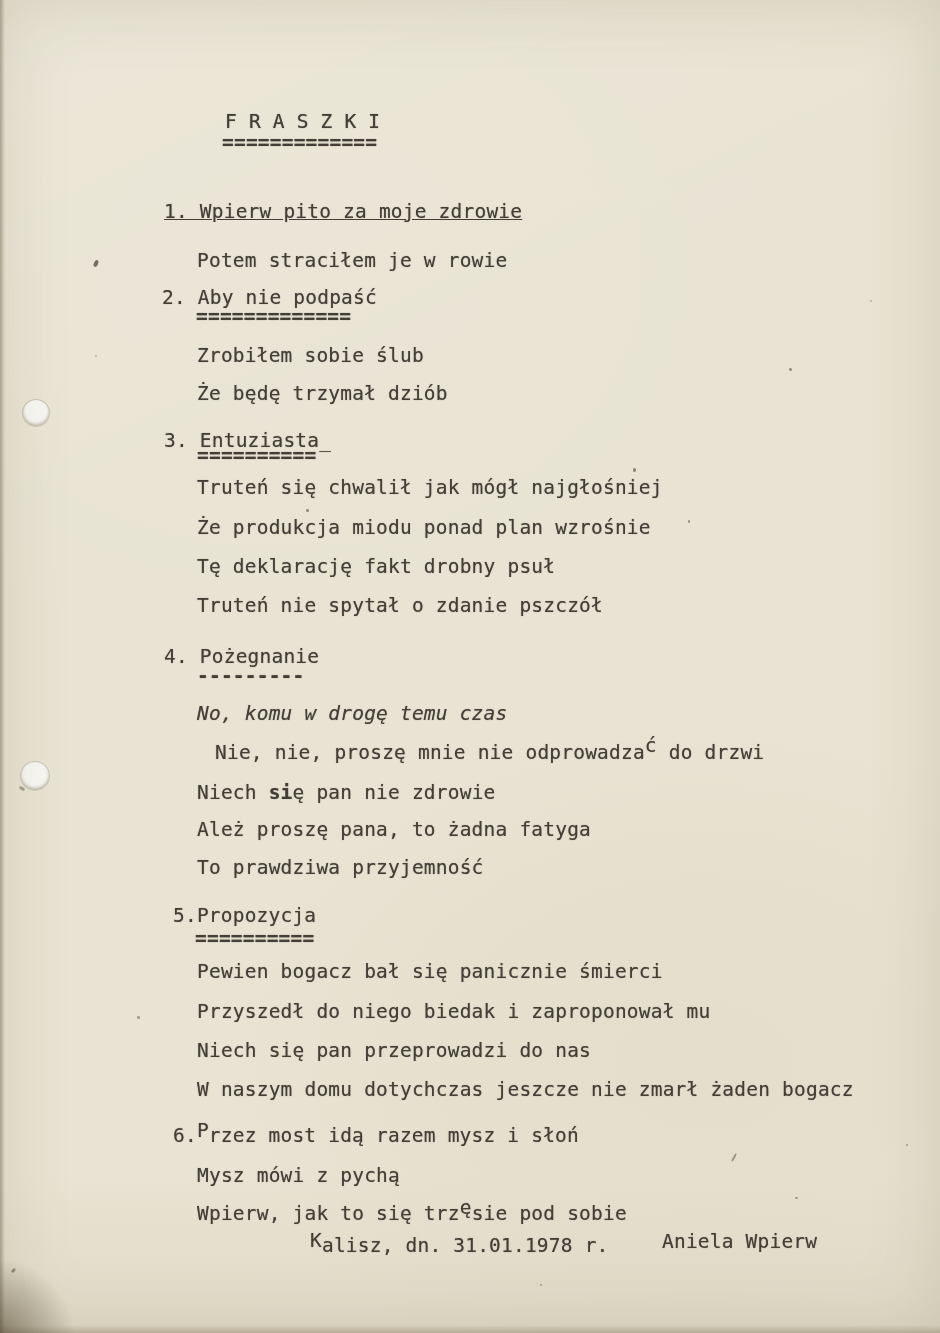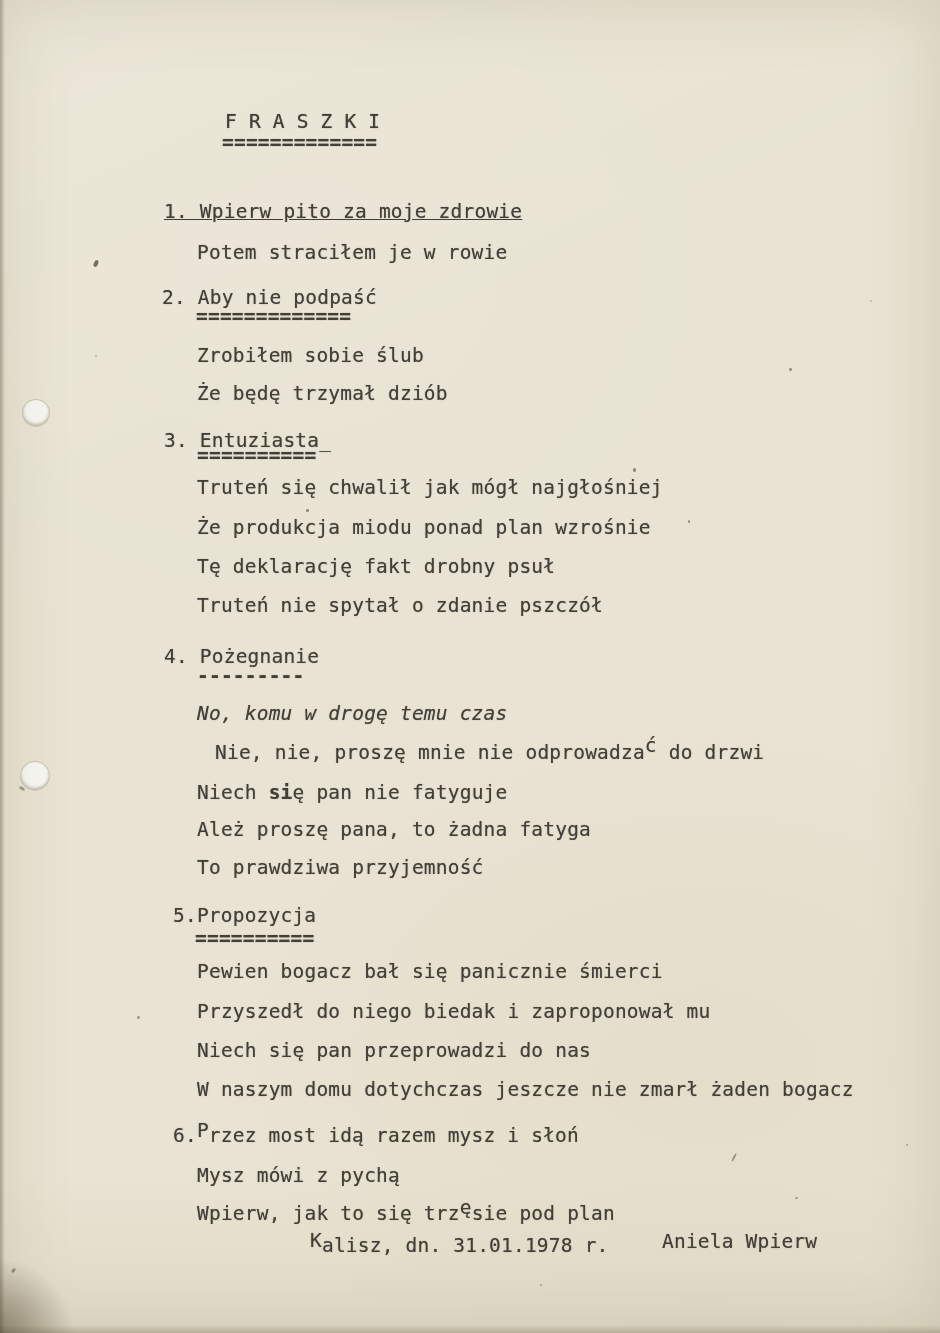--- a/index.html
+++ b/index.html
@@ -83,47 +83,47 @@
 </style>
 </head>
 <body>
 
 <div class="page">
   <div class="texture"></div>
   <div class="text-layer">
       <div class="line title" style="left: 225px; top: 110px;">F R A S Z K I</div>
       <div class="line rule" style="left: 222px; top: 131px;">=============</div>
       <div class="line" style="left: 164px; top: 200px; text-decoration: underline;">1. Wpierw pito za moje zdrowie</div>
-      <div class="line" style="left: 197px; top: 241px;">Potem straciłem je w rowie</div>
+      <div class="line" style="left: 197px; top: 249px;">Potem straciłem je w rowie</div>
       <div class="line" style="left: 162px; top: 286px;">2. Aby nie podpaść</div>
       <div class="line rule" style="left: 196px; top: 305px;">=============</div>
       <div class="line" style="left: 197px; top: 344px;">Zrobiłem sobie ślub</div>
       <div class="line" style="left: 197px; top: 382px;">Że będę trzymał dziób</div>
       <div class="line" style="left: 164px; top: 429px;">3. Entuziasta_</div>
       <div class="line rule" style="left: 197px; top: 444px;">==========</div>
       <div class="line" style="left: 197px; top: 476px;">Truteń się chwalił jak mógł najgłośniej</div>
       <div class="line" style="left: 197px; top: 516px;">Że produkcja miodu ponad plan wzrośnie</div>
       <div class="line" style="left: 197px; top: 555px;">Tę deklarację fakt drobny psuł</div>
       <div class="line" style="left: 197px; top: 594px;">Truteń nie spytał o zdanie pszczół</div>
       <div class="line" style="left: 164px; top: 645px;">4. Pożegnanie</div>
       <div class="line rule" style="left: 197px; top: 664px;">---------</div>
       <div class="line" style="left: 197px; top: 702px; font-style: italic;">No, komu w drogę temu czas</div>
       <div class="line" style="left: 215px; top: 741px;"><span>Nie, nie, proszę mnie nie odprowadza</span><span style="position: relative; top: -7px;">ć</span><span> do drzwi</span></div>
-      <div class="line" style="left: 197px; top: 781px;"><span>Niech </span><span style="font-weight: bold;">si</span><span>ę pan nie fatyguje</span></div>
+      <div class="line" style="left: 197px; top: 781px;"><span>Niech </span><span style="font-weight: bold;">si</span><span>ę pan nie zdrowie</span></div>
       <div class="line" style="left: 197px; top: 818px;">Ależ proszę pana, to żadna fatyga</div>
       <div class="line" style="left: 197px; top: 856px;">To prawdziwa przyjemność</div>
       <div class="line" style="left: 173px; top: 904px;">5.Propozycja</div>
       <div class="line rule" style="left: 195px; top: 927px;">==========</div>
       <div class="line" style="left: 197px; top: 960px;">Pewien bogacz bał się panicznie śmierci</div>
       <div class="line" style="left: 197px; top: 1000px;">Przyszedł do niego biedak i zaproponował mu</div>
       <div class="line" style="left: 197px; top: 1039px;">Niech się pan przeprowadzi do nas</div>
       <div class="line" style="left: 197px; top: 1078px;">W naszym domu dotychczas jeszcze nie zmarł żaden bogacz</div>
       <div class="line" style="left: 173px; top: 1124px;"><span>6.</span><span style="position: relative; top: -5px;">P</span><span>rzez most idą razem mysz i słoń</span></div>
       <div class="line" style="left: 197px; top: 1164px;">Mysz mówi z pychą</div>
-      <div class="line" style="left: 197px; top: 1202px;"><span>Wpierw, jak to się trz</span><span style="position: relative; top: -6px;">ę</span><span>sie pod plan</span></div>
+      <div class="line" style="left: 197px; top: 1202px;"><span>Wpierw, jak to się trz</span><span style="position: relative; top: -6px;">ę</span><span>sie pod sobie</span></div>
       <div class="line" style="left: 310px; top: 1234px;"><span style="position: relative; top: -5px;">K</span><span>alisz, dn. 31.01.1978 r.</span></div>
       <div class="line" style="left: 662px; top: 1230px;">Aniela Wpierw</div>
     </div>
   <div class="holes-layer">
       <div class="hole" style="left: 23px; top: 400px; width: 26px; height: 26px;"></div>
       <div class="hole" style="left: 21px; top: 762px; width: 28px; height: 28px;"></div>
     </div>
   <div class="specks-layer">
       <div class="speck" style="left: 94px; top: 260px; width: 4px; height: 7px; opacity: 0.75; transform: rotate(25deg);"></div>
       <div class="speck" style="left: 789px; top: 368px; width: 3px; height: 3px; opacity: 0.5;"></div>

